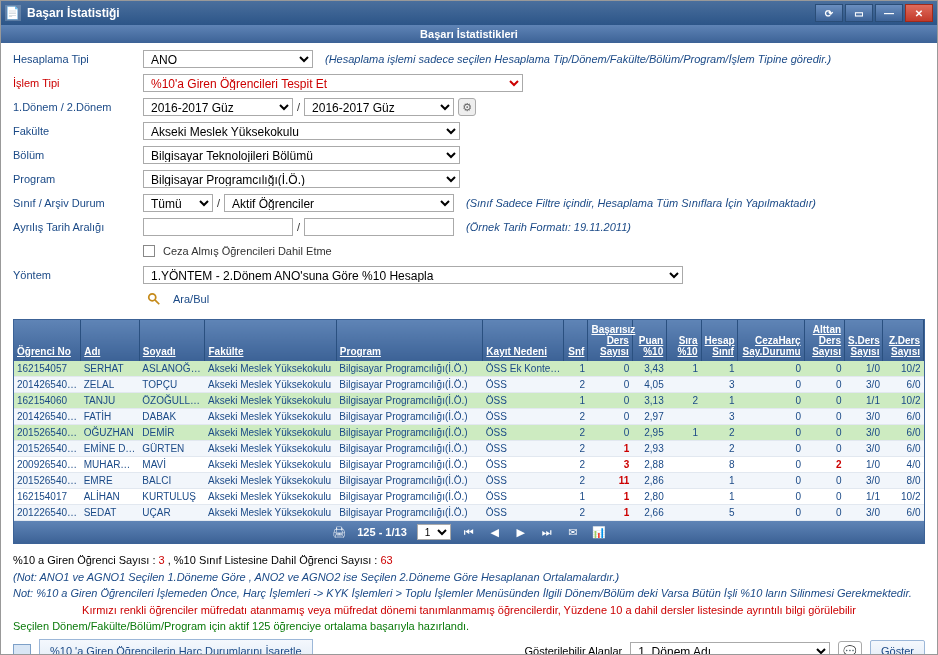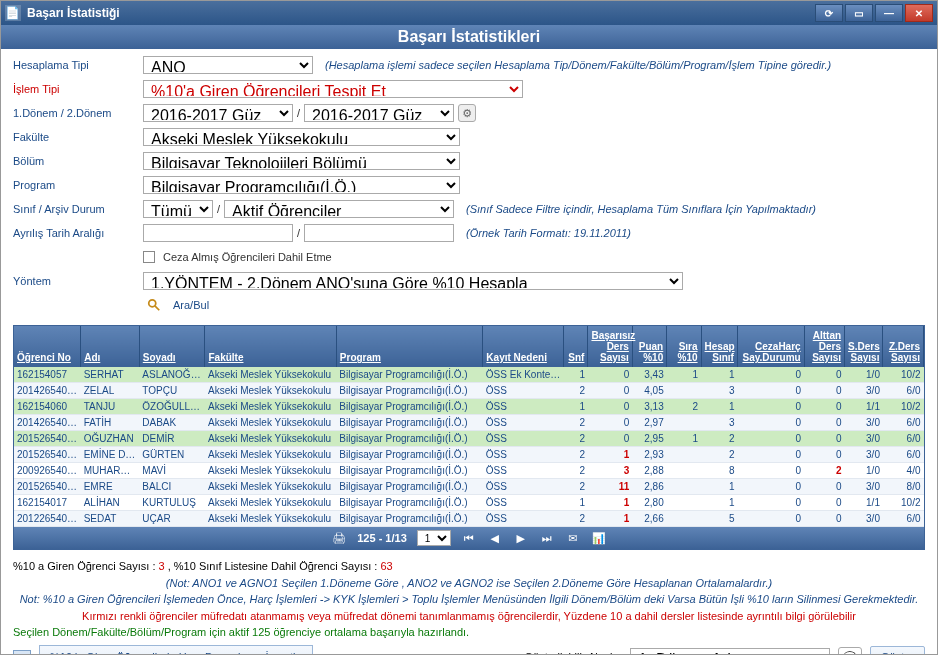--- a/index.html
+++ b/index.html
@@ -44,42 +44,42 @@
     flex:1;
     display:flex;
     flex-direction:column;
     overflow:hidden;
   }
   .hdr {
     background: linear-gradient(#5f84b6,#3c6296);
     color:#fff;
     text-align:center;
     font-weight:bold;
-    font-size:16px;
+    font-size:11px;
     padding:3px 0;
   }
   .form {
     padding: 6px 12px 2px 12px;
     font-size: 11px;
     color:#333;
   }
   .row {
     display:flex;
     align-items:center;
     margin-bottom:4px;
     min-height:20px;
   }
   .lbl {
     width: 130px;
     color: #1b4a87;
   }
   .lbl.red { color: #c00; }
   .ctrl { display:flex; align-items:center; gap:4px; flex:1;}
   select, input[type=text] {
-    font-size:16px;
+    font-size:12px;
     padding:1px 3px;
     border:1px solid #aaa;
     background:#fff;
     height:18px;
   }
   select {background:#fff;}
   .note { font-style: italic; color:#1b4a87; margin-left:8px;}
   .note2 { font-style: italic; color:#1b4a87; margin-left:8px;}
   .small-gear{width:18px;height:18px;background:#eee;border:1px solid #aaa;border-radius:3px;display:inline-flex;align-items:center;justify-content:center;color:#666;}
   .btn-link {
@@ -136,21 +136,21 @@
     font-size:11px;
   }
   .pager .pbtn{width:16px;height:16px;display:inline-flex;align-items:center;justify-content:center;color:#fff;cursor:pointer;}
   .pager select{height:16px;font-size:10px;}
   .footer {
     padding:8px 12px 6px 12px;
     font-size:11px;
     line-height:1.5;
   }
   .footer .black{color:#000;}
-  .footer .blue-italic{color:#1b4a87;font-style:italic;text-align:center;}
+  .footer .blue-italic{color:#1b4a87;font-style:italic;}
   .footer .red{color:#c00;text-align:center;}
   .footer .green{color:#0a7a0a;}
   .foot-controls{display:flex;align-items:center;gap:8px;margin-top:4px;}
   .foot-btn{border:1px solid #9cb7d8;background:linear-gradient(#f4f8fd,#e3ecf7);padding:3px 10px;color:#1b4a87;cursor:pointer;display:flex;align-items:center;gap:6px;}
   .foot-ico{width:18px;height:14px;background:#d9e6f5;border:1px solid #7da0c8;}
   col.c1{width:66px;} col.c2{width:58px;} col.c3{width:65px;}
   col.c4{width:130px;} col.c5{width:145px;} col.c6{width:80px;}
   col.c7{width:24px;} col.c8{width:44px;} col.c9{width:34px;}
   col.c10{width:34px;} col.c11{width:36px;} col.c12{width:66px;}
   col.c13{width:40px;} col.c14{width:38px;} col.c15{width:40px;}

